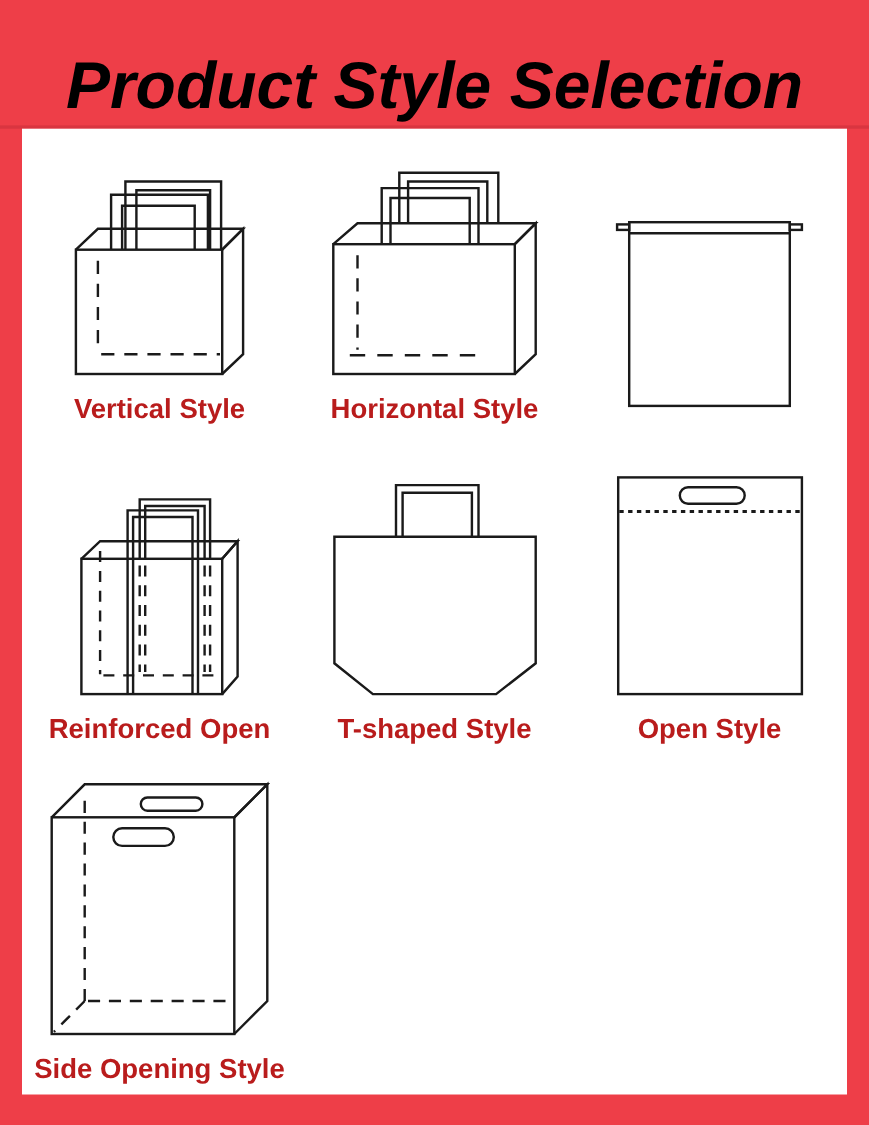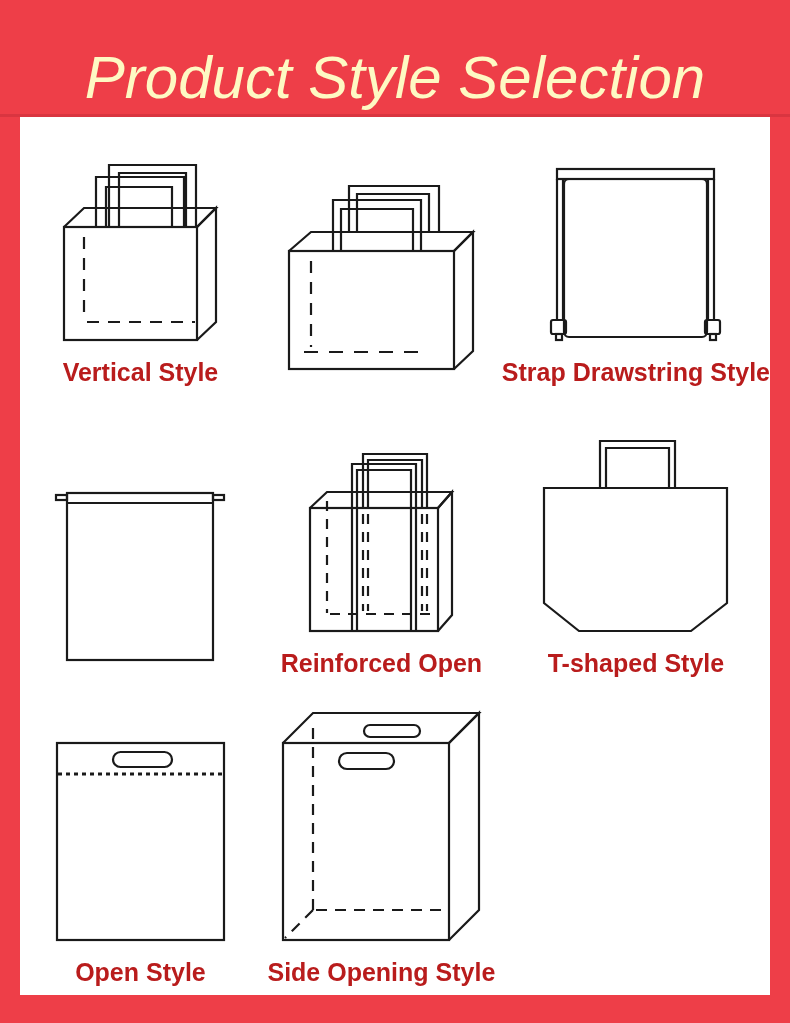--- a/index.html
+++ b/index.html
@@ -8,23 +8,23 @@
     background: #EE3E48;
     font-family: "Liberation Sans", sans-serif;
     overflow: hidden;
   }
   .header {
     height: 117px;
     display: flex; align-items: center; justify-content: center;
     border-bottom: 3px solid #d93540;
   }
   .title {
-    color: #fef9c3;
+    color: #000000;
     font-size: 60px;
-    font-weight: 400;
+    font-weight: 700;
     font-style: italic;
     letter-spacing: 0px;
     white-space: nowrap;
     margin-top: 40px;
   }
   .panel {
     margin: 0 20px;
     width: 750px; height: 878px;
     background: #ffffff;
     display: grid;
@@ -82,40 +82,24 @@
         <path d="M86,63 V25 H158 V63"></path>
         <path d="M62,82 V31 H150 V82"></path>
         <path d="M70,82 V40 H142 V82"></path>
         <path d="M18,82 L40,63 H202 L183,82"></path>
         <rect x="18" y="82" width="165" height="118"></rect>
         <path d="M183,82 L202,63 V182 L183,200"></path>
         <path d="M40,92 V178" stroke-dasharray="12,9"></path>
         <path d="M33,183 H158" stroke-dasharray="14,11"></path>
       </g>
     </svg>
+    <figcaption class="label">Horizontal Style</figcaption>
   </figure>
 
 
-  <figure class="cell">
-    <svg width="179" height="182" viewBox="47 32 179 182">
-      <g class="stroke">
-        <path d="M58,47 V188"></path>
-        <path d="M64,47 V188"></path>
-        <path d="M209,47 V188"></path>
-        <path d="M215,47 V188"></path>
-        <rect x="58" y="37" width="157" height="10"></rect>
-        <rect x="65" y="47" width="143" height="158" rx="5"></rect>
-        <rect x="52" y="188" width="15" height="14" rx="2"></rect>
-        <rect x="57" y="202" width="6" height="6"></rect>
-        <rect x="206" y="188" width="15" height="14" rx="2"></rect>
-        <rect x="211" y="202" width="6" height="6"></rect>
-      </g>
-    </svg>
-    <figcaption class="label">Strap Drawstring Style</figcaption>
-  </figure>
 
   <figure class="cell">
     <svg width="178" height="178" viewBox="4 33 178 178">
       <g class="stroke">
         <rect x="20" y="38" width="146" height="167"></rect>
         <path d="M20,48 H166"></path>
         <rect x="9" y="40" width="11" height="5"></rect>
         <rect x="166" y="40" width="11" height="5"></rect>
       </g>
     </svg>

